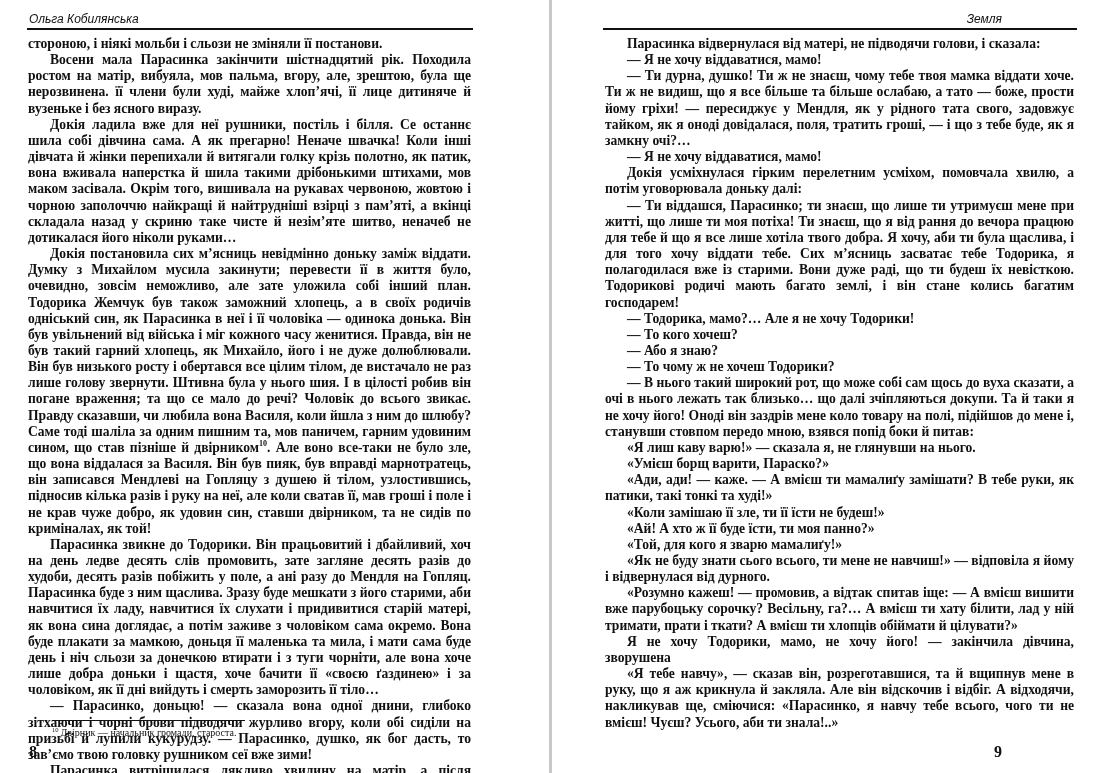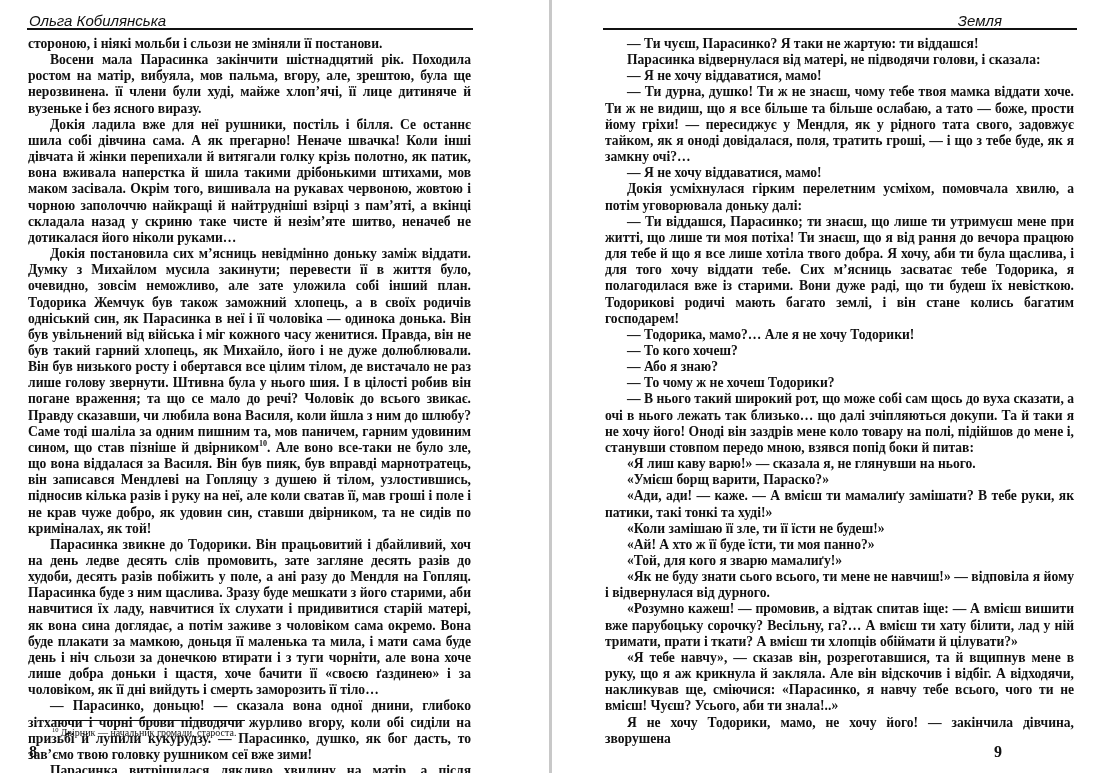--- a/index.html
+++ b/index.html
@@ -7,21 +7,21 @@
     width:1095px; height:773px; overflow:hidden; background:#ffffff; position:relative;
     font-family:"Liberation Serif", "DejaVu Serif", serif; color:#111;
   }
   .spread { position:absolute; left:0; top:0; width:1095px; height:773px; }
   .divider { position:absolute; left:549px; top:0; width:3px; height:773px; background:#c8c8c8; }
   .page { position:absolute; top:0; height:773px; }
   .page.left { left:0; width:549px; }
   .page.right { left:552px; width:470px; }
   .running-head {
     position:absolute; top:12px; font-family:"Liberation Sans", "DejaVu Sans", sans-serif;
-    font-style:italic; font-size:15px; color:#111;
+    font-style:italic; font-size:12px; color:#111;
   }
   .page.left .running-head { left:29px; }
   .page.right .running-head { right:20px; }
   .head-rule { position:absolute; top:28px; height:1.5px; background:#111; }
   .page.left .head-rule { left:27px; width:446px; }
   .page.right .head-rule { left:51px; width:474px; }
   .body-text {
     position:absolute; top:36px; font-size:13.6px; line-height:16.15px; text-align:justify;
   }
   .page.left .body-text { left:28px; width:443px; }
@@ -60,39 +60,38 @@
     <div class="page-num">8</div>
   </div>
 
   <div class="divider"></div>
 
   <div class="page right">
     <div class="running-head">Земля</div>
     <div class="head-rule"></div>
 
     <div class="body-text">
-      <p>— Ти чуєш, Парасинко? Я таки не жартую: ти віддашся!</p>
       <p>Парасинка відвернулася від матері, не підводячи голови, і сказала:</p>
       <p>— Я не хочу віддаватися, мамо!</p>
       <p>— Ти дурна, душко! Ти ж не знаєш, чому тебе твоя мамка віддати хоче. Ти ж не видиш, що я все більше та більше ослабаю, а тато — боже, прости йому гріхи! — пересиджує у Мендля, як у рідного тата свого, задовжує тайком, як я оноді довідалася, поля, тратить гроші, — і що з тебе буде, як я замкну очі?…</p>
       <p>— Я не хочу віддаватися, мамо!</p>
       <p>Докія усміхнулася гірким перелетним усміхом, помовчала хвилю, а потім уговорювала доньку далі:</p>
       <p>— Ти віддашся, Парасинко; ти знаєш, що лише ти утримуєш мене при житті, що лише ти моя потіха! Ти знаєш, що я від рання до вечора працюю для тебе й що я все лише хотіла твого добра. Я хочу, аби ти була щаслива, і для того хочу віддати тебе. Сих м’ясниць засватає тебе Тодорика, я полагодилася вже із старими. Вони дуже раді, що ти будеш їх невісткою. Тодорикові родичі мають багато землі, і він стане колись багатим господарем!</p>
       <p>— Тодорика, мамо?… Але я не хочу Тодорики!</p>
       <p>— То кого хочеш?</p>
       <p>— Або я знаю?</p>
       <p>— То чому ж не хочеш Тодорики?</p>
       <p>— В нього такий широкий рот, що може собі сам щось до вуха сказати, а очі в нього лежать так близько… що далі зчіпляються докупи. Та й таки я не хочу його! Оноді він заздрів мене коло товару на полі, підійшов до мене і, станувши стовпом передо мною, взявся попід боки й питав:</p>
       <p>«Я лиш каву варю!» — сказала я, не глянувши на нього.</p>
       <p>«Умієш борщ варити, Параско?»</p>
       <p>«Ади, ади! — каже. — А вмієш ти мамалиґу замішати? В тебе руки, як патики, такі тонкі та худі!»</p>
       <p>«Коли замішаю її зле, ти її їсти не будеш!»</p>
       <p>«Ай! А хто ж її буде їсти, ти моя панно?»</p>
       <p>«Той, для кого я зварю мамалиґу!»</p>
       <p>«Як не буду знати сього всього, ти мене не навчиш!» — відповіла я йому і відвернулася від дурного.</p>
       <p>«Розумно кажеш! — промовив, а відтак спитав іще: — А вмієш вишити вже парубоцьку сорочку? Весільну, га?… А вмієш ти хату білити, лад у ній тримати, прати і ткати? А вмієш ти хлопців обіймати й цілувати?»</p>
+      <p>Я не хочу Тодорики, мамо, не хочу його! — закінчила дівчина, зворушена</p>
       <p>«Я тебе навчу», — сказав він, розреготавшися, та й вщипнув мене в руку, що я аж крикнула й закляла. Але він відскочив і відбіг. А відходячи, накликував ще, сміючися: «Парасинко, я навчу тебе всього, чого ти не вмієш! Чуєш? Усього, аби ти знала!..»</p>
-      <p>Я не хочу Тодорики, мамо, не хочу його! — закінчила дівчина, зворушена</p>
     </div>
 
     <div class="page-num">9</div>
   </div>
 </div>
 
 </body></html>

